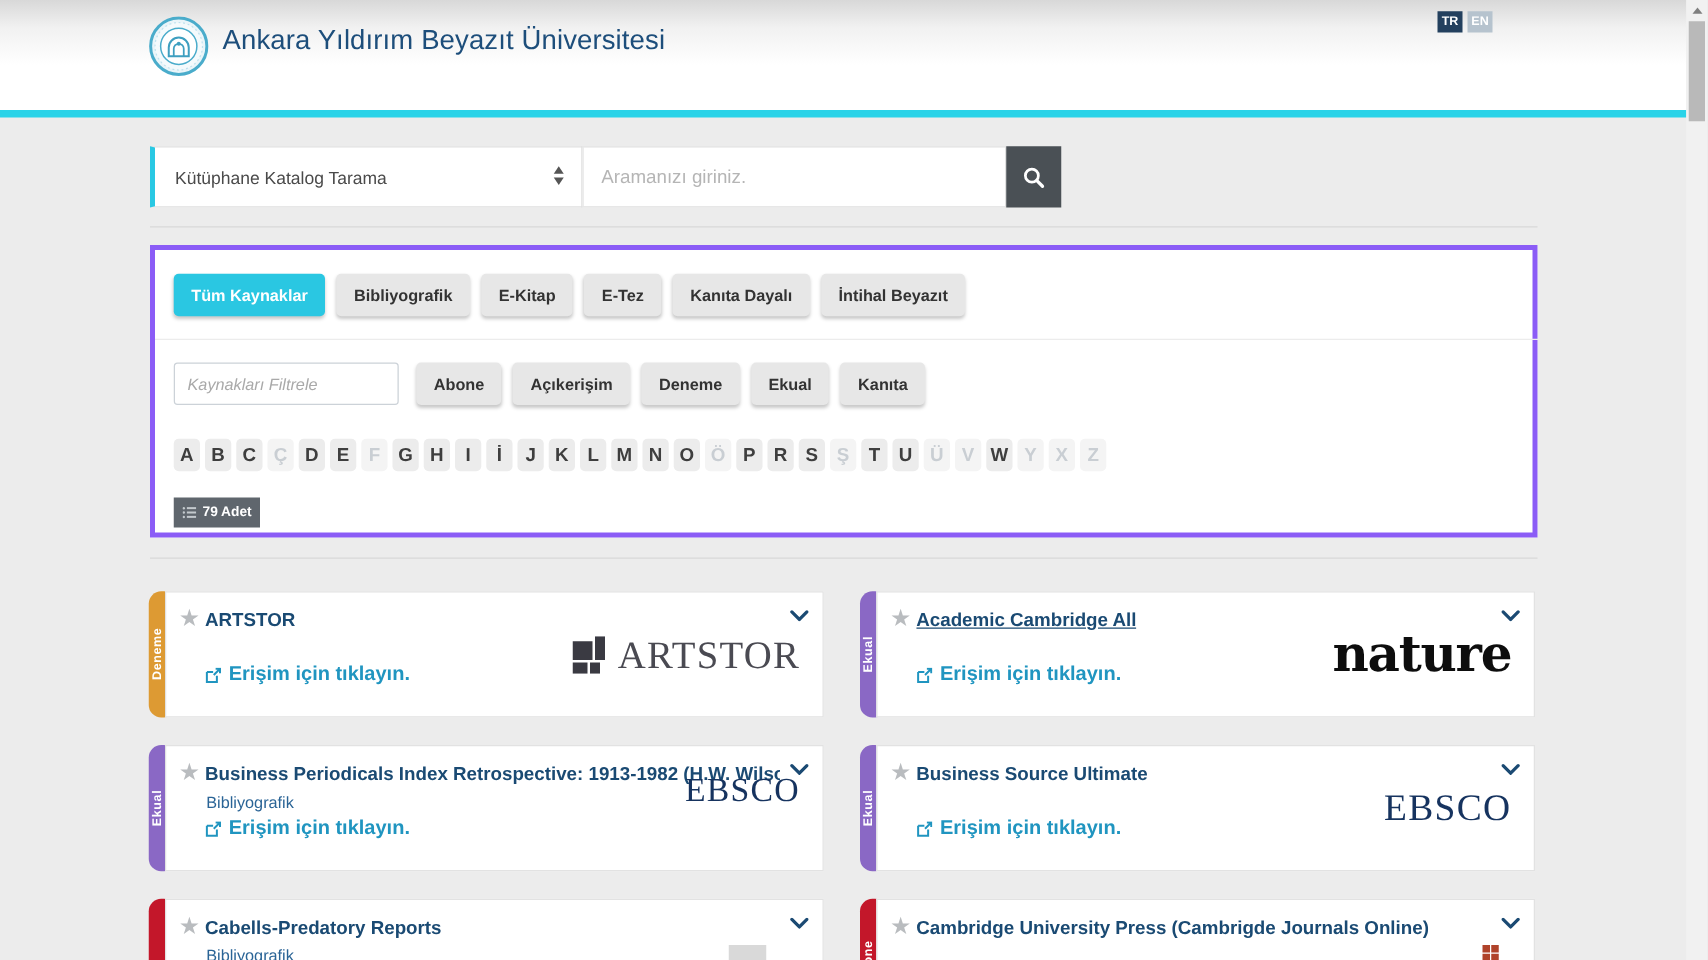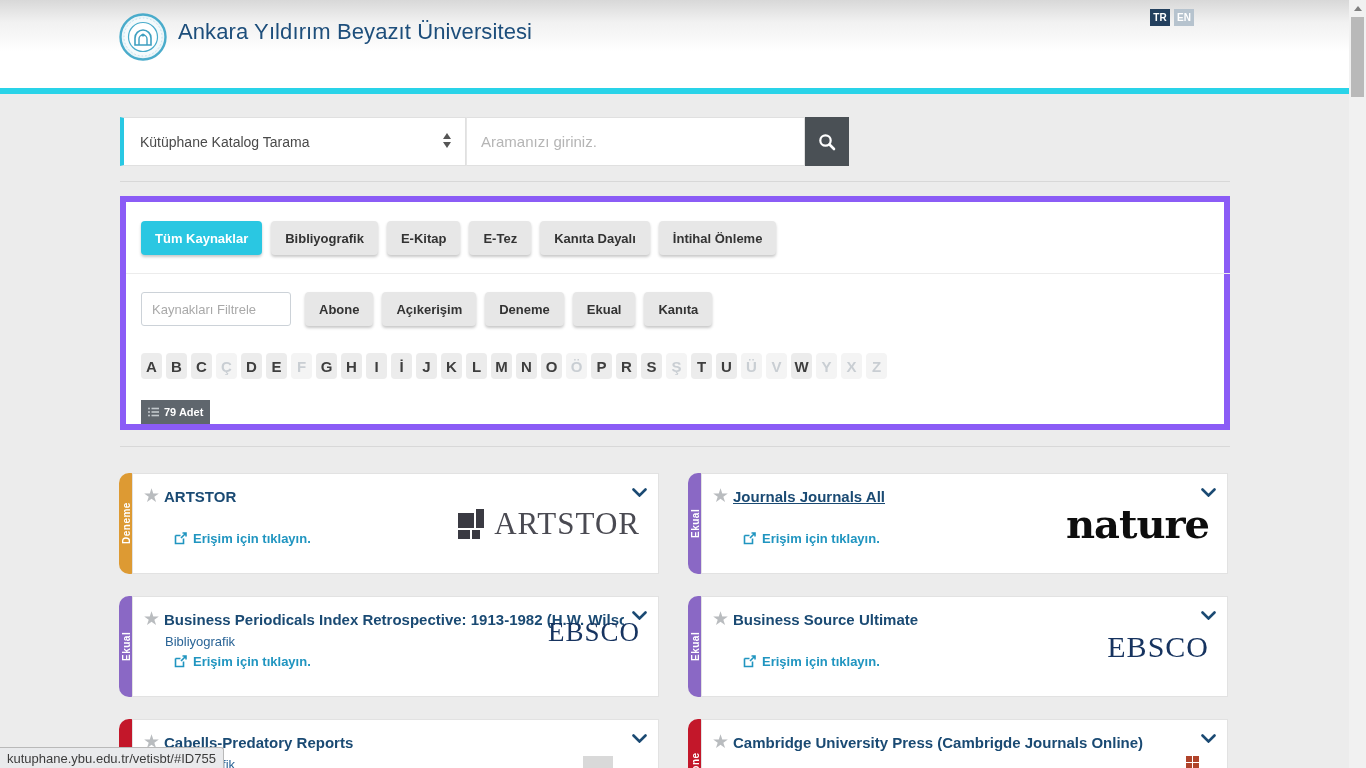--- a/index.html
+++ b/index.html
@@ -29,29 +29,29 @@
   .sort-arrows .dn { width:0; height:0; border-left:4px solid transparent; border-right:4px solid transparent; border-top:6px solid #555; }
   .query-input { width:339px; height:49px; border:1px solid #e0e0e0; border-left:1px solid #e6e6e6; outline:none;
                  padding:0 14px; font-size:15px; font-family:"Liberation Sans",sans-serif; color:#444; background:#fff; }
   .query-input::placeholder { color:#b5b5b5; }
   .search-btn { width:44px; height:49px; background:#4a5055; border:none; display:flex; align-items:center; justify-content:center; cursor:pointer; }
 
   .hr1 { position:absolute; left:120px; top:181px; width:1110px; height:1px; background:#d8d8d8; }
   .hr2 { position:absolute; left:120px; top:446px; width:1110px; height:1px; background:#d8d8d8; }
 
   
-  .panel { position:absolute; left:120px; top:196px; width:1110px; height:234px; background:#fff; border:6px solid #8b5cf6; }
+  .panel { position:absolute; left:120px; top:196px; width:1110px; height:234px; background:#fff; border:4px solid #8b5cf6; }
   .tabs-row { position:absolute; left:15px; top:19px; display:flex; gap:9px; }
   .btn { height:34px; display:flex; align-items:center; padding:0 14px; background:#e7e7e7; color:#333;
          font-size:13px; font-weight:700; border-radius:4px; box-shadow:0 2px 3px rgba(0,0,0,.22); cursor:pointer; white-space:nowrap; }
   .btn.active { background:#2ac7e2; color:#fff; }
   .panel-div { position:absolute; left:0px; top:71px; width:1108px; height:1px; background:#ececec; }
   .filter-row { position:absolute; left:15px; top:90px; display:flex; gap:9px; align-items:center; }
-  .filter-input { width:150px; height:34px; border:1px solid #ccd2d8; border-radius:3px; padding:0 10px;
-                  font-size:13px; font-family:"Liberation Sans",sans-serif; color:#444; margin-right:5px; }
+  .filter-input { width:180px; height:34px; border:1px solid #ccd2d8; border-radius:3px; padding:0 10px;
+                  font-size:13px; font-family:"Liberation Sans",sans-serif; color:#444; margin-right:5px;font-style:italic; }
   .filter-input::placeholder { color:#a9a9a9; }
   .alpha-row { position:absolute; left:15px; top:151px; display:flex; gap:4px; }
   .letter { min-width:21px; height:26px; padding:0 3px; display:flex; align-items:center; justify-content:center;
             background:#ececec; border-radius:4px; color:#3e3e3e; font-size:15px; font-weight:700; cursor:pointer; }
   .letter.off { background:#f4f4f4; color:#c9ced3; cursor:default; }
   .count-badge { position:absolute; left:15px; top:198px; height:17px; background:#5f666d; color:#fff;
                  font-size:11px; font-weight:700; display:inline-flex; align-items:center; gap:5px; padding:12px 7px; }
 
   
   .cards { position:absolute; left:119px; top:473px; width:1110px; }
@@ -61,22 +61,22 @@
   .rb-purple { background:#8a68c5; }
   .rb-red    { background:#c3172a; }
   .ribbon span { position:absolute; left:0; top:0; bottom:0; width:14px; display:flex; align-items:center; justify-content:center;
                  writing-mode:vertical-rl; transform:rotate(180deg); color:#fff; font-size:10px; font-weight:700; letter-spacing:.5px; }
   .card-body { position:absolute; left:13px; right:0; top:0; bottom:0; background:#fff; border:1px solid #e2e2e2; }
   .star { position:absolute; left:10px; top:12px; font-size:19px; color:#b9bcbf; cursor:pointer; line-height:1; }
   .card-title { position:absolute; left:31px; top:14px; font-size:15px; font-weight:600; color:#1a4a73; cursor:pointer;
                 max-width:460px; white-space:nowrap; overflow:hidden; }
   .card-title.underline { text-decoration:underline; }
   .card-sub { position:absolute; left:32px; top:37px; font-size:13px; font-weight:500; color:#2a6496; }
-  .card-link { position:absolute; left:41px; top:57px; display:flex; align-items:center; gap:6px;
-               color:#2095c0; font-size:13px; font-weight:600; cursor:pointer; }
+  .card-link { position:absolute; left:31px; top:57px; display:flex; align-items:center; gap:6px;
+               color:#2095c0; font-size:16px; font-weight:600; cursor:pointer; }
   .chev { position:absolute; right:11px; top:14px; cursor:pointer; }
   .card-logo { position:absolute; right:18px; top:0; height:100%; display:flex; align-items:center; }
   .logo-artstor { display:flex; align-items:center; gap:6px; }
   .logo-artstor .txt { font-family:"Liberation Serif",serif; font-size:31px; color:#4a4a52; letter-spacing:1px; }
   .logo-nature { font-family:"DejaVu Serif",serif; font-weight:700; font-size:40px; color:#0d0d0d; letter-spacing:-1px; }
   .logo-ebsco { font-family:"Liberation Serif",serif; font-weight:400; font-size:30px; color:#16335f; letter-spacing:1px; }
   .logo-ebsco.sm { font-size:27px; }
   .logo-gray-box { position:absolute; right:45px; top:36px; width:30px; height:22px; background:#d9d9d9; }
   .logo-cam { position:absolute; right:28px; top:36px; display:grid; grid-template-columns:6px 6px; grid-template-rows:6px 6px; gap:1px; }
   .logo-cam i { background:#b0432a; }
@@ -136,21 +136,21 @@
   </div>
   <div class="hr1"></div>
 
   <div class="panel">
     <div class="tabs-row">
       <div class="btn active">Tüm Kaynaklar</div>
       <div class="btn">Bibliyografik</div>
       <div class="btn">E-Kitap</div>
       <div class="btn">E-Tez</div>
       <div class="btn">Kanıta Dayalı</div>
-      <div class="btn">İntihal Önleme</div>
+      <div class="btn">İntihal Beyazıt</div>
     </div>
     <div class="panel-div"></div>
     <div class="filter-row">
       <input class="filter-input" placeholder="Kaynakları Filtrele" style="">
       <div class="btn">Abone</div>
       <div class="btn">Açıkerişim</div>
       <div class="btn">Deneme</div>
       <div class="btn">Ekual</div>
       <div class="btn">Kanıta</div>
     </div>
@@ -232,21 +232,21 @@
         </div>
       </div>
     </div>
 
     <div class="card" style="left:569px;top:0;">
       <div class="ribbon rb-purple">
           <span>Ekual</span>
         </div>
       <div class="card-body">
         <span class="star">★</span>
-        <div class="card-title underline">Journals Journals All</div>
+        <div class="card-title underline">Academic Cambridge All</div>
         <div class="card-link">
           <svg width="13" height="13" viewBox="0 0 13 13">
             <path d="M1.5 3.5 h5 M1.5 3.5 v8 h8 v-5" fill="none" stroke="#2095c0" stroke-width="1.6"></path>
             <path d="M7 6 L12 1 M8.5 1 h3.5 v3.5" fill="none" stroke="#2095c0" stroke-width="1.6"></path>
           </svg>
           <span>Erişim için tıklayın.</span>
         </div>
         <svg class="chev" width="15" height="9" viewBox="0 0 15 9">
           <polyline points="1.5,1.5 7.5,7.5 13.5,1.5" fill="none" stroke="#1b4a73" stroke-width="2.6" stroke-linecap="round"></polyline>
         </svg>
@@ -332,23 +332,20 @@
             <i></i>
             <i></i>
             <i></i>
             <i></i>
           </div>
       </div>
     </div>
 
   </div>
 
-  <div class="status-tip">
-    <span>kutuphane.ybu.edu.tr/vetisbt/#ID755</span>
-  </div>
 
   <div class="scrollbar">
     <div class="sb-up">
         <i></i>
       </div>
     <div class="sb-thumb"></div>
   </div>
 
 </div>
 

